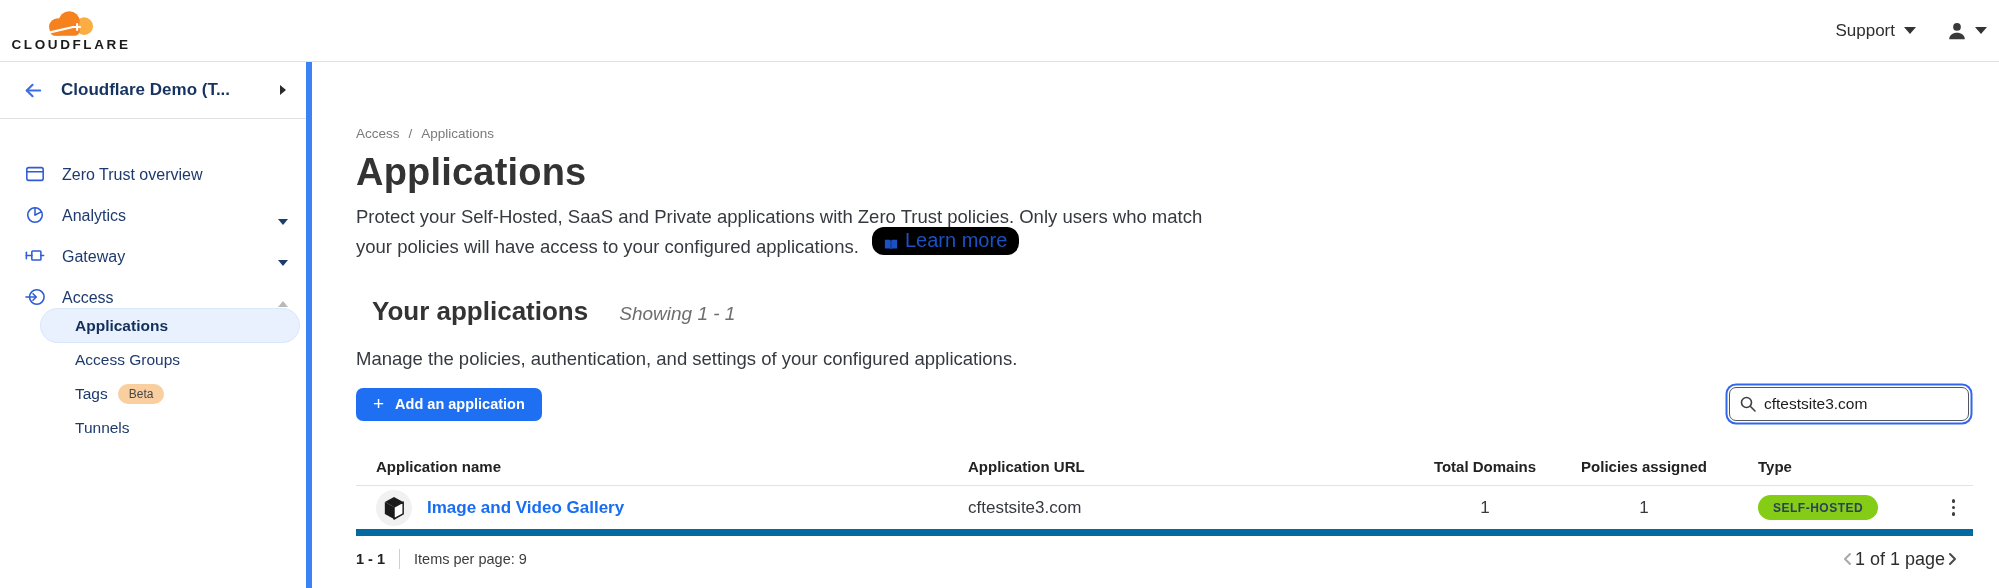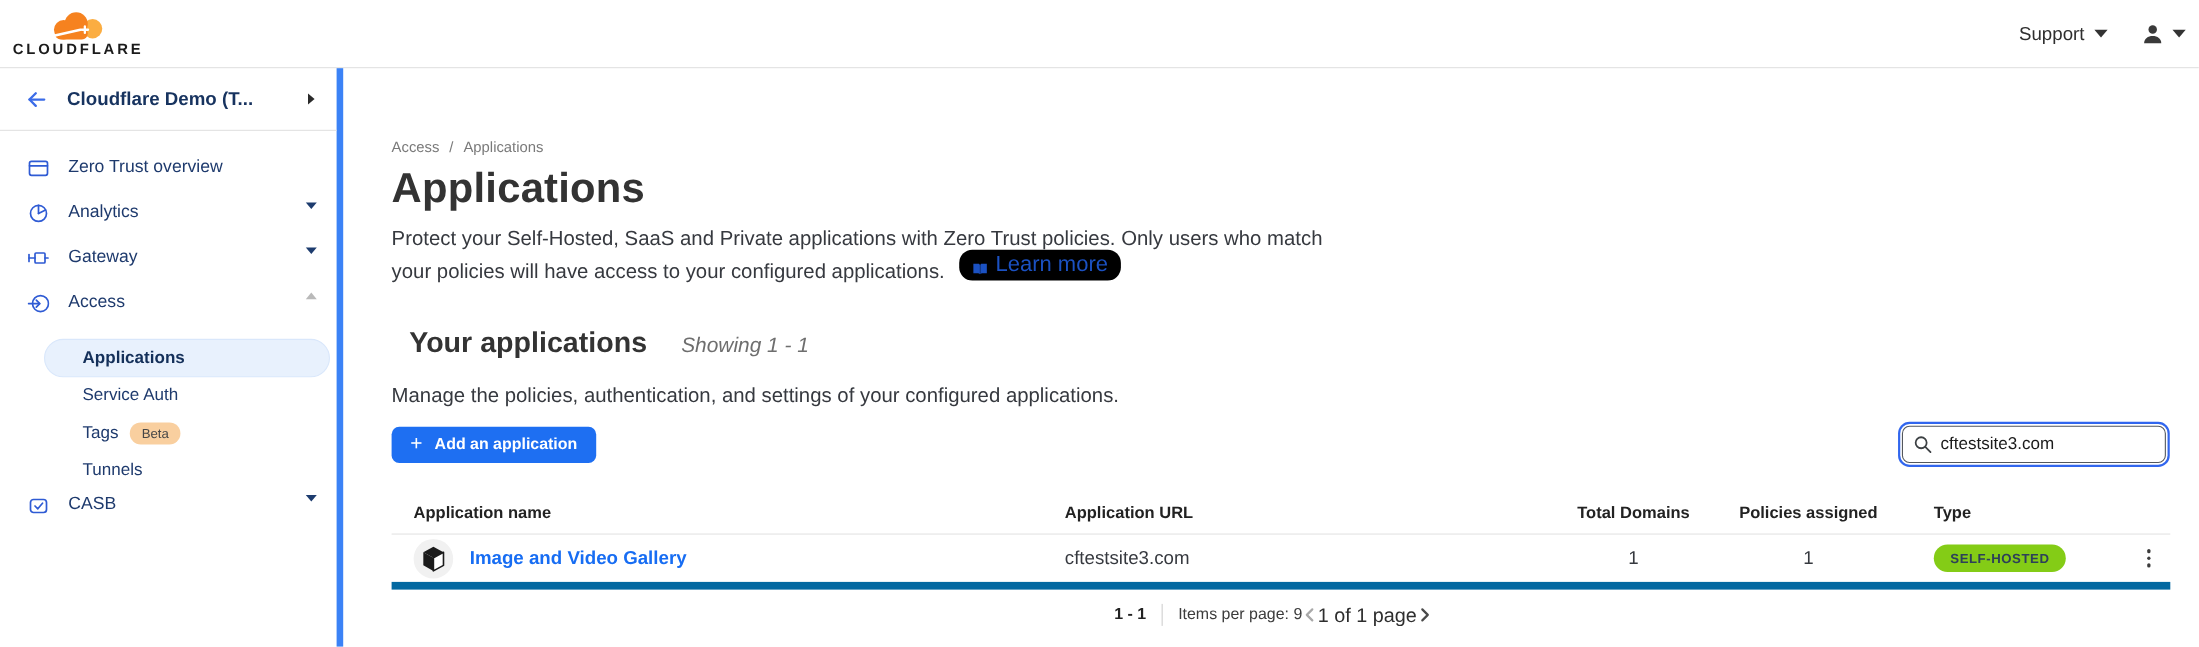--- a/index.html
+++ b/index.html
@@ -24,21 +24,21 @@
   .tri-down.navy { border-left-width:5px; border-right-width:5px; border-top:6px solid #1d3c6e; }
   .tri-up.gray { width:0; height:0; border-left:5px solid transparent; border-right:5px solid transparent; border-bottom:6px solid #b9b9b9; }
   .tri-right { width:0; height:0; border-top:5px solid transparent; border-bottom:5px solid transparent; border-left:6px solid #2a2a2a; }
   
   .body-row { display:flex; height:526px; }
   .sidebar { width:312px; flex:none; border-right:6px solid #3b82f6; }
   .side-head { height:57px; display:flex; align-items:center; gap:16px; padding:0 20px 0 22px; border-bottom:1px solid #e2e2e2; }
   .acct { font-size:17px; font-weight:700; color:#17335f; white-space:nowrap; cursor:pointer; }
   .side-head .tri-right { margin-left:auto; cursor:pointer; }
   nav { padding-top:24px; }
-  .nav-item { height:41px; display:flex; align-items:flex-start; gap:17px; padding:0 18px 0 25px; cursor:pointer; }
+  .nav-item { height:41px; display:flex; align-items:flex-end; gap:17px; padding:0 18px 0 25px; cursor:pointer; }
   .nav-item .lbl { font-size:16px; color:#1e3a6d; }
   .nav-item .tri-down, .nav-item .tri-up { margin-left:auto; }
   .icon20 { width:20px; height:20px; flex:none; }
   .sub { margin:1px 0 5px; }
   .sub-item { height:34px; display:flex; align-items:center; padding-left:75px; font-size:15.5px; color:#1e3a6d; cursor:pointer; }
   .sub-item.selected {
     margin:0 6px 0 40px; padding-left:34px; height:35px;
     background:#e8f1fd; border:1px solid #d9e7fb; border-radius:18px;
     font-weight:700; color:#14305a;
   }
@@ -87,21 +87,21 @@
   .app-icon-circle { width:36px; height:36px; border-radius:50%; background:#f1f1f1; display:flex; align-items:center; justify-content:center; flex:none; }
   .app-link { color:#176df3; font-weight:600; font-size:17px; text-decoration:none; cursor:pointer; }
   .type-badge {
     display:inline-block; background:#84cc16; color:#2d4059;
     font-size:12px; font-weight:700; letter-spacing:.5px;
     padding:6px 15px 5px; border-radius:14px;
   }
   .kebab { display:flex; flex-direction:column; gap:3px; align-items:center; justify-self:center; cursor:pointer; padding:4px 8px; }
   .kebab i { width:3.5px; height:3.5px; border-radius:50%; background:#3c3c3c; }
   
-  .pager { height:46px; display:flex; align-items:center; justify-content:center; }
+  .pager { height:46px; display:flex; align-items:center; justify-content:space-between; }
   .pager-left { display:flex; align-items:center; font-size:14.5px; color:#3c3c3c; }
   .range { font-weight:700; color:#222; }
   .vdiv { width:1px; height:20px; background:#cfcfcf; margin:0 14px; }
   .pager-right { display:flex; align-items:center; font-size:18px; color:#2e2e2e; padding-right:14px; }
   .chev { cursor:pointer; display:flex; align-items:center; }
 </style>
 </head>
 <body>
 
 <div>
@@ -187,39 +187,31 @@
           </svg>
           <span class="lbl">Access</span>
           <span class="tri-up gray"></span>
         </div>
 
         <div class="sub">
           <div class="sub-item selected">
             <span>Applications</span>
           </div>
           <div class="sub-item">
-            <span>Service Auth</span>
+            <span>Access Groups</span>
           </div>
           <div class="sub-item">
             <span>Tags</span>
             <span class="beta">Beta</span>
           </div>
           <div class="sub-item">
             <span>Tunnels</span>
           </div>
         </div>
 
-        <div class="nav-item">
-          <svg class="icon20" viewBox="0 0 22 22" fill="none" stroke="#2f5bd4" stroke-width="1.7" stroke-linecap="round" stroke-linejoin="round">
-            <rect x="3" y="4.5" width="16" height="13" rx="3"></rect>
-              <path d="M7.5 11l2.8 2.8 4.7-5.6"></path>
-          </svg>
-          <span class="lbl">CASB</span>
-          <span class="tri-down navy"></span>
-        </div>
       </nav>
     </aside>
 
     <main>
       <div class="breadcrumb">
         <a>Access</a>
         <span>/</span>
         <a>Applications</a>
       </div>
 

